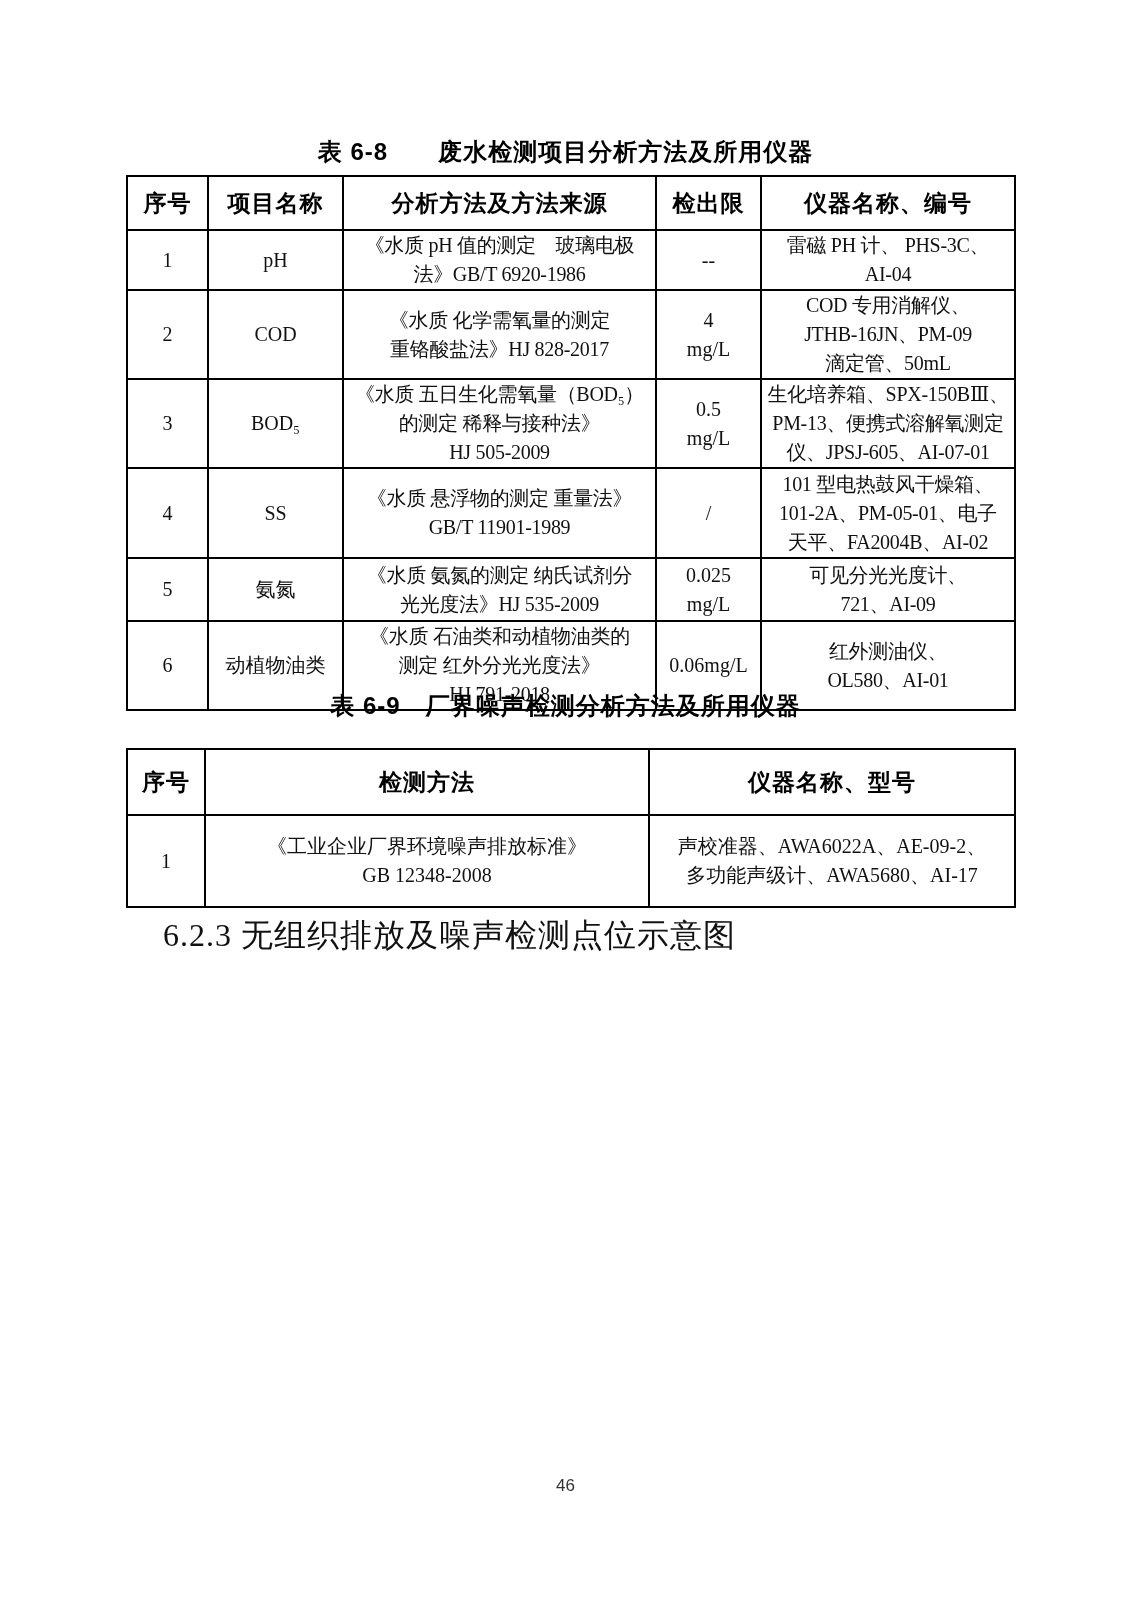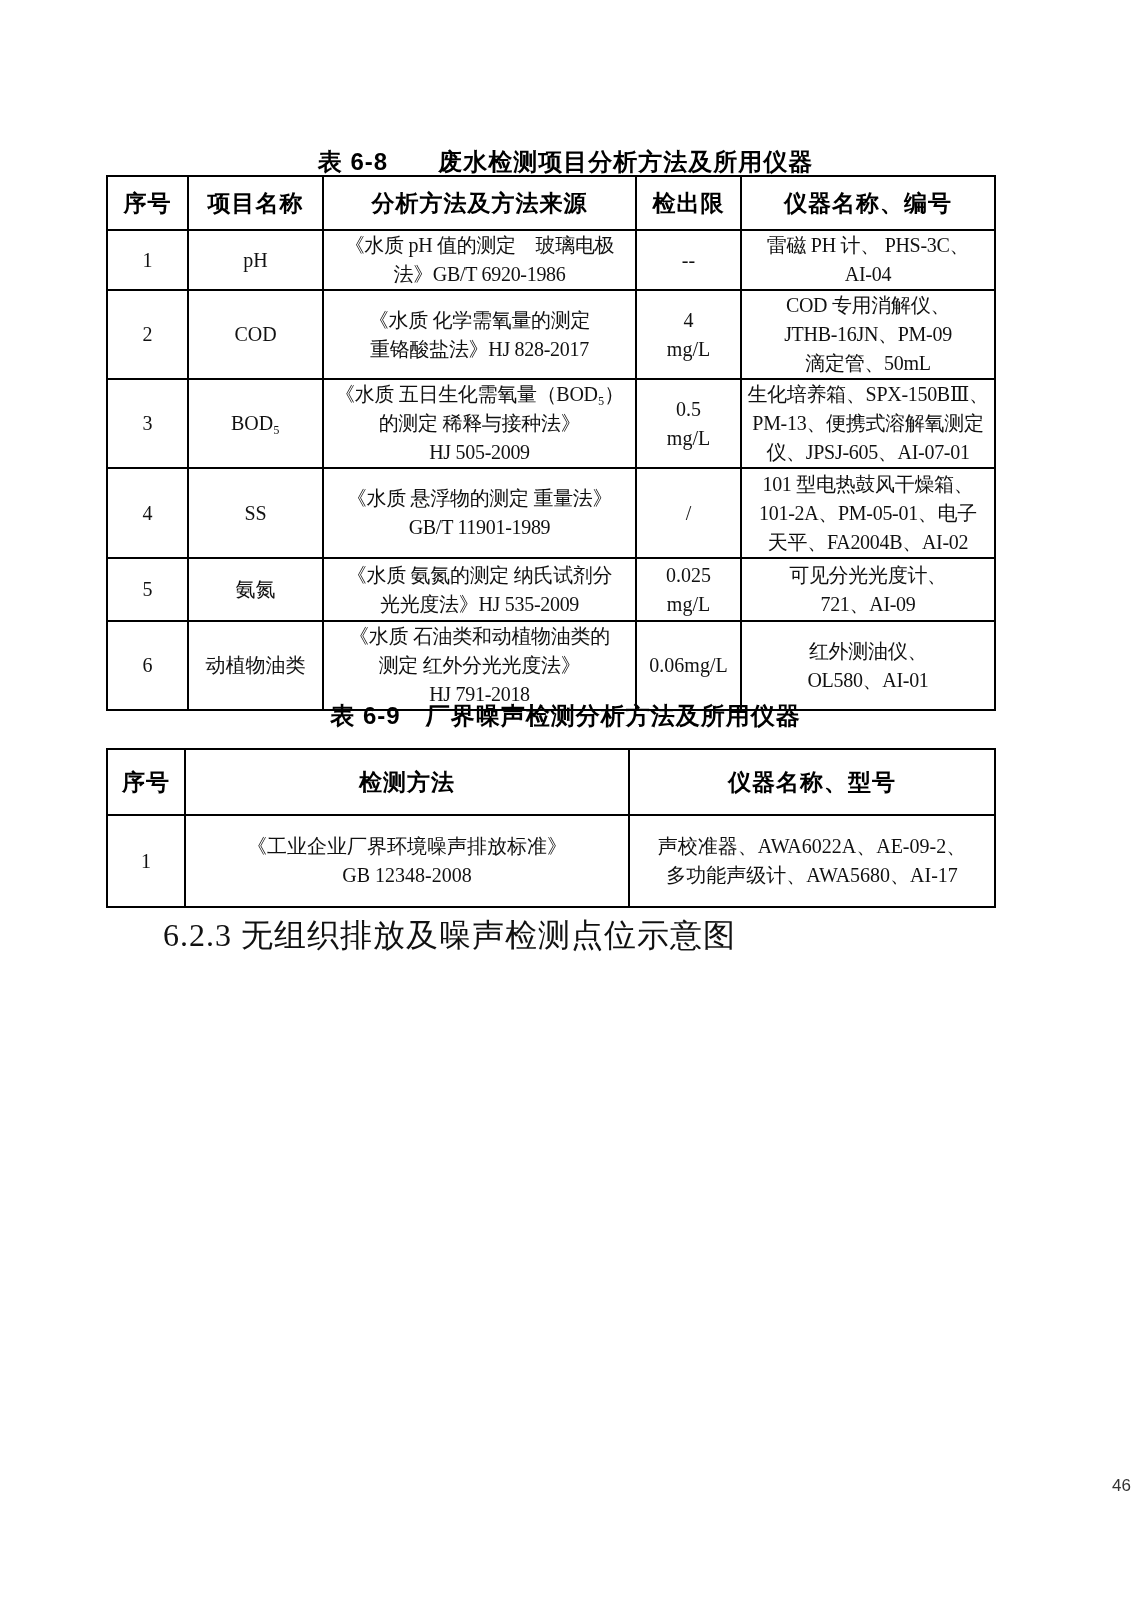--- a/index.html
+++ b/index.html
@@ -5,27 +5,27 @@
   html, body { margin:0; padding:0; }
   body {
     width:1131px; height:1600px; background:#ffffff; position:relative;
     font-family:"Liberation Serif","DejaVu Serif",serif; color:#0d0d0d;
   }
   .page { position:absolute; left:0; top:0; width:1131px; height:1600px; background:#ffffff; }
 
   .tbl-title {
     position:absolute; left:0; width:1131px; text-align:center;
     font-family:"Liberation Sans","DejaVu Sans",sans-serif;
-    font-weight:bold; font-size:24px; color:#000; letter-spacing:1px;margin-top:10px;
+    font-weight:bold; font-size:24px; color:#000; letter-spacing:1px;
   }
   #t1-title { top:136px; }
   #t2-title { top:690px; }
 
   table.tbl {
-    position:absolute; left:106px; width:888px;
+    position:absolute; left:126px; width:888px;
     border-collapse:collapse; table-layout:fixed;padding-left:16px;
   }
   #t1 { top:175px; }
   #t2 { top:748px; }
 
   .tbl th, .tbl td {
     border:2px solid #000; padding:0 2px;
     text-align:center; vertical-align:middle;
     white-space:pre-line; overflow:hidden;
   }
@@ -46,21 +46,21 @@
   #t1 tr.r5 { height:63px; }
   #t1 tr.r6 { height:84px; }
   #t2 tr.hdr { height:66px; }
   #t2 tr.r1 { height:92px; }
 
   .section-heading {
     position:absolute; top:914px; left:163px;
     font-size:32px; color:#111; letter-spacing:1px;
   }
   .page-number {
-    position:absolute; top:1476px; left:0; width:1131px; text-align:right;
+    position:absolute; top:1476px; left:0; width:1131px; text-align:center;
     font-family:"Liberation Sans","DejaVu Sans",sans-serif;
     font-size:17px; color:#333;
   }
 </style>
 </head>
 <body>
 
 <div class="page">
 
   <div id="t1-title" class="tbl-title">表 6-8　　废水检测项目分析方法及所用仪器</div>

